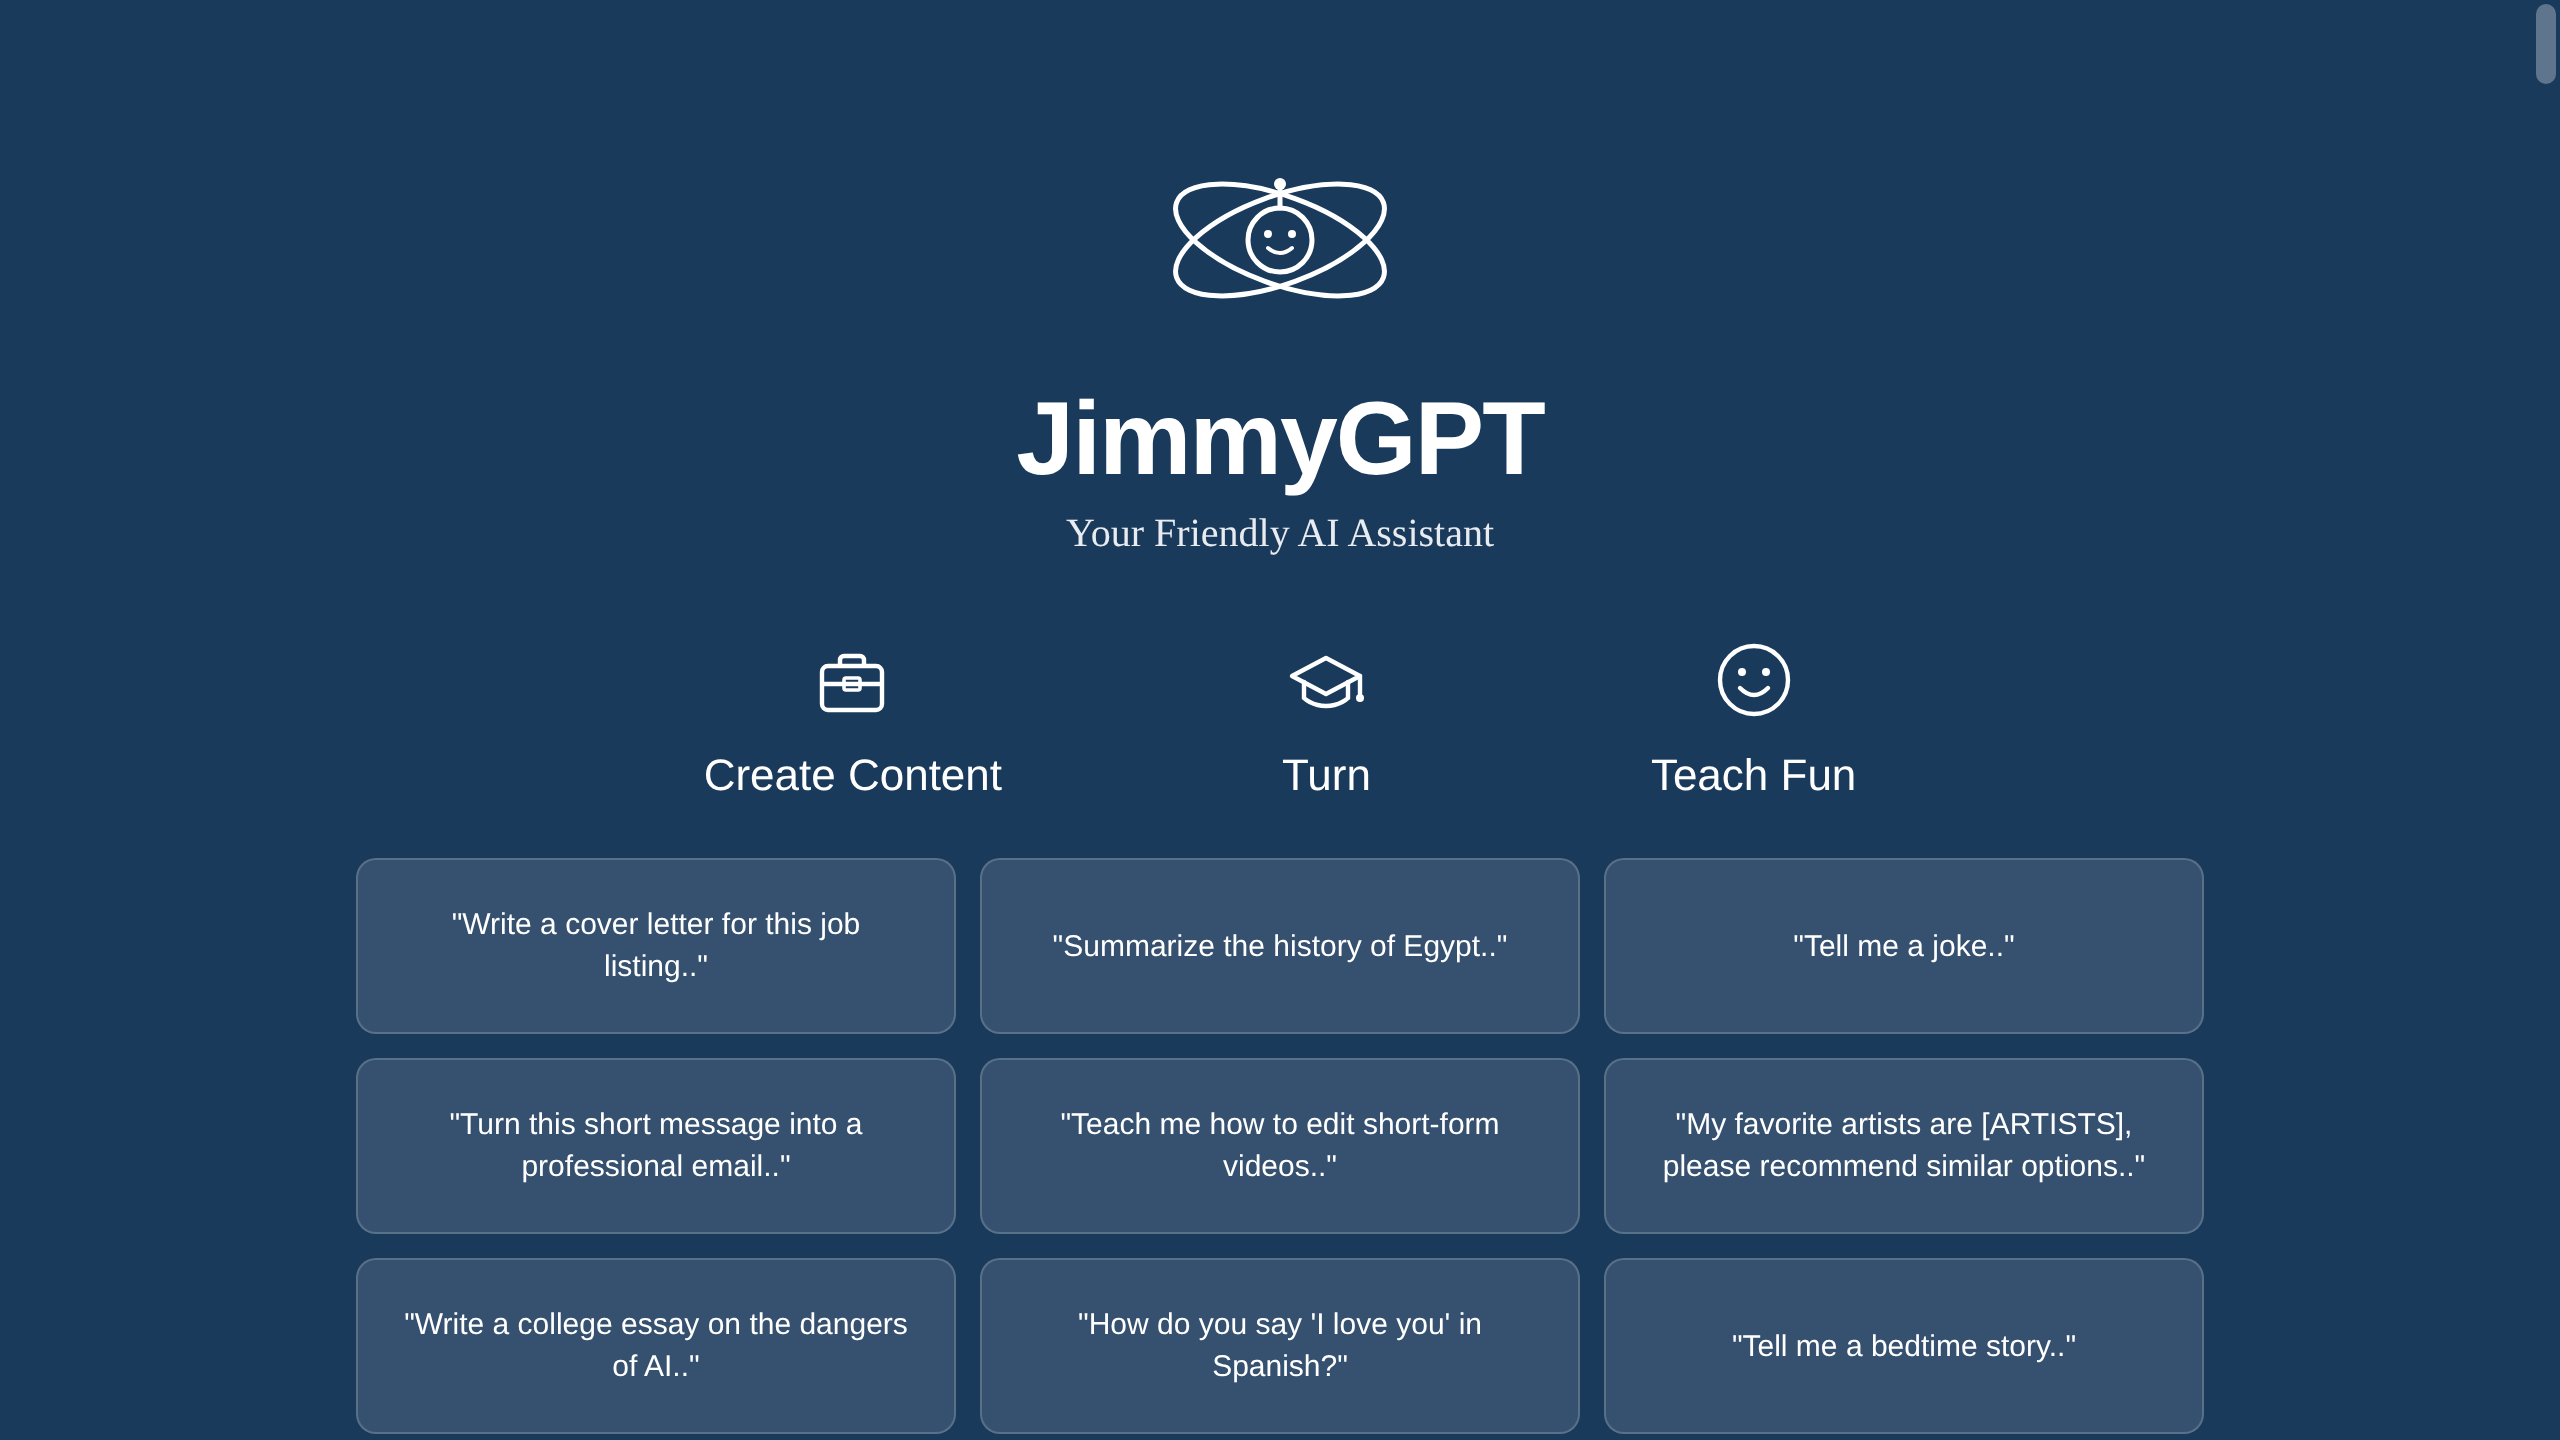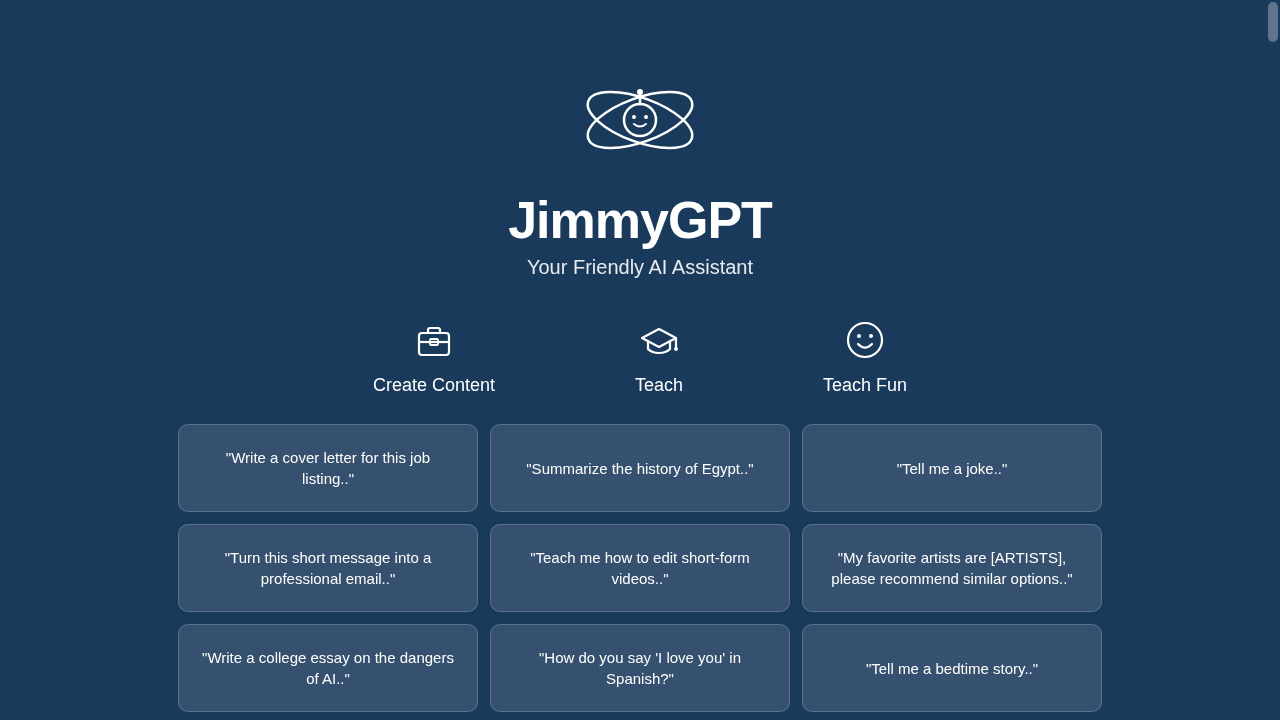--- a/index.html
+++ b/index.html
@@ -47,20 +47,21 @@
       color: white;
       letter-spacing: -1px;
       margin-bottom: 6px;
     }
 
     .app-subtitle {
       font-size: 20px;
       font-weight: 400;
       color: rgba(255,255,255,0.9);
       margin-bottom: 30px;
+      font-family: Liberation Serif, serif;
     }
 
     .categories-row {
       display: flex;
       flex-direction: row;
       gap: 140px;
       align-items: center;
       margin-bottom: 28px;
     }
 
@@ -71,21 +72,21 @@
       gap: 8px;
       cursor: pointer;
     }
 
     .category-icon {
       font-size: 36px;
       line-height: 1;
     }
 
     .category-label {
-      font-size: 18px;
+      font-size: 22px;
       font-weight: 500;
       color: white;
       text-align: center;
     }
 
     .cards-grid {
       display: grid;
       grid-template-columns: 300px 300px 300px;
       gap: 12px;
       width: 924px;
@@ -170,21 +171,21 @@
         <svg width="42" height="42" viewBox="0 0 42 42" fill="none" xmlns="http://www.w3.org/2000/svg">
 
           <polygon points="21,10 38,19 21,28 4,19" stroke="white" stroke-width="2.2" fill="none" stroke-linejoin="round"></polygon>
 
           <path d="M10 22v8c0 0 4 4 11 4s11-4 11-4v-8" stroke="white" stroke-width="2.2" fill="none" stroke-linecap="round"></path>
 
           <line x1="38" y1="19" x2="38" y2="28" stroke="white" stroke-width="2.2" stroke-linecap="round"></line>
           <circle cx="38" cy="30" r="2" fill="white"></circle>
         </svg>
       </span>
-      <span class="category-label">Teach</span>
+      <span class="category-label">Turn</span>
     </div>
 
     <div class="category-item">
       <span class="category-icon">
         <svg width="42" height="42" viewBox="0 0 42 42" fill="none" xmlns="http://www.w3.org/2000/svg">
           <circle cx="21" cy="21" r="17" stroke="white" stroke-width="2.2" fill="none"></circle>
           <circle cx="15" cy="17" r="2" fill="white"></circle>
           <circle cx="27" cy="17" r="2" fill="white"></circle>
           <path d="M14 25 Q21 32 28 25" stroke="white" stroke-width="2.2" fill="none" stroke-linecap="round"></path>
         </svg>

